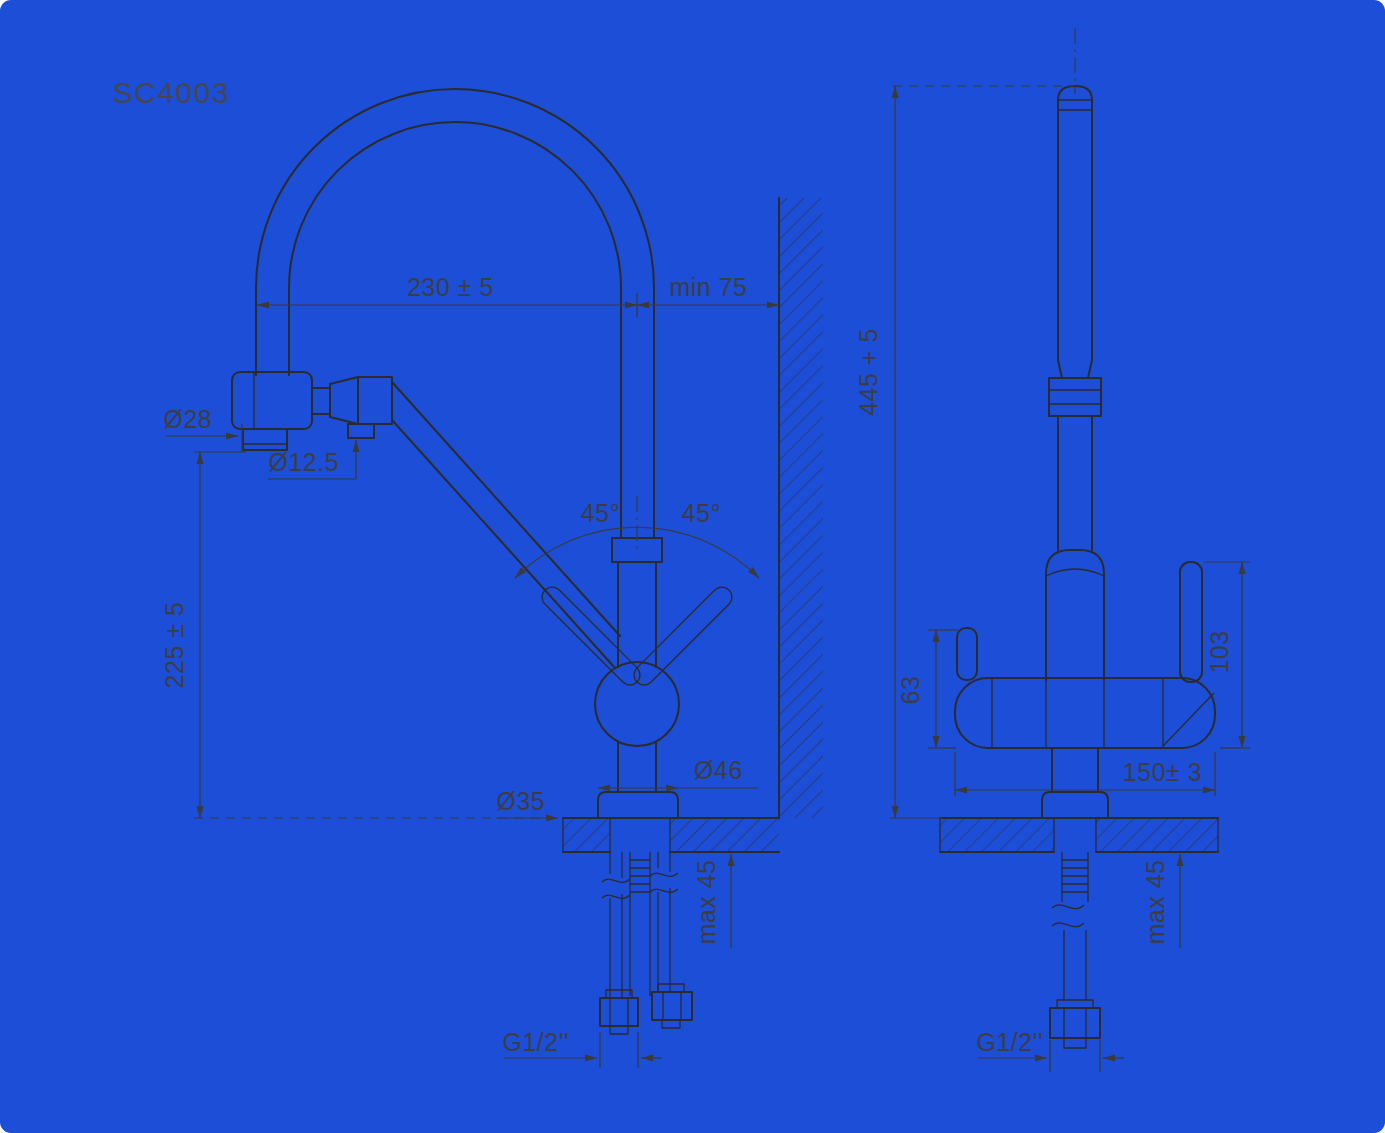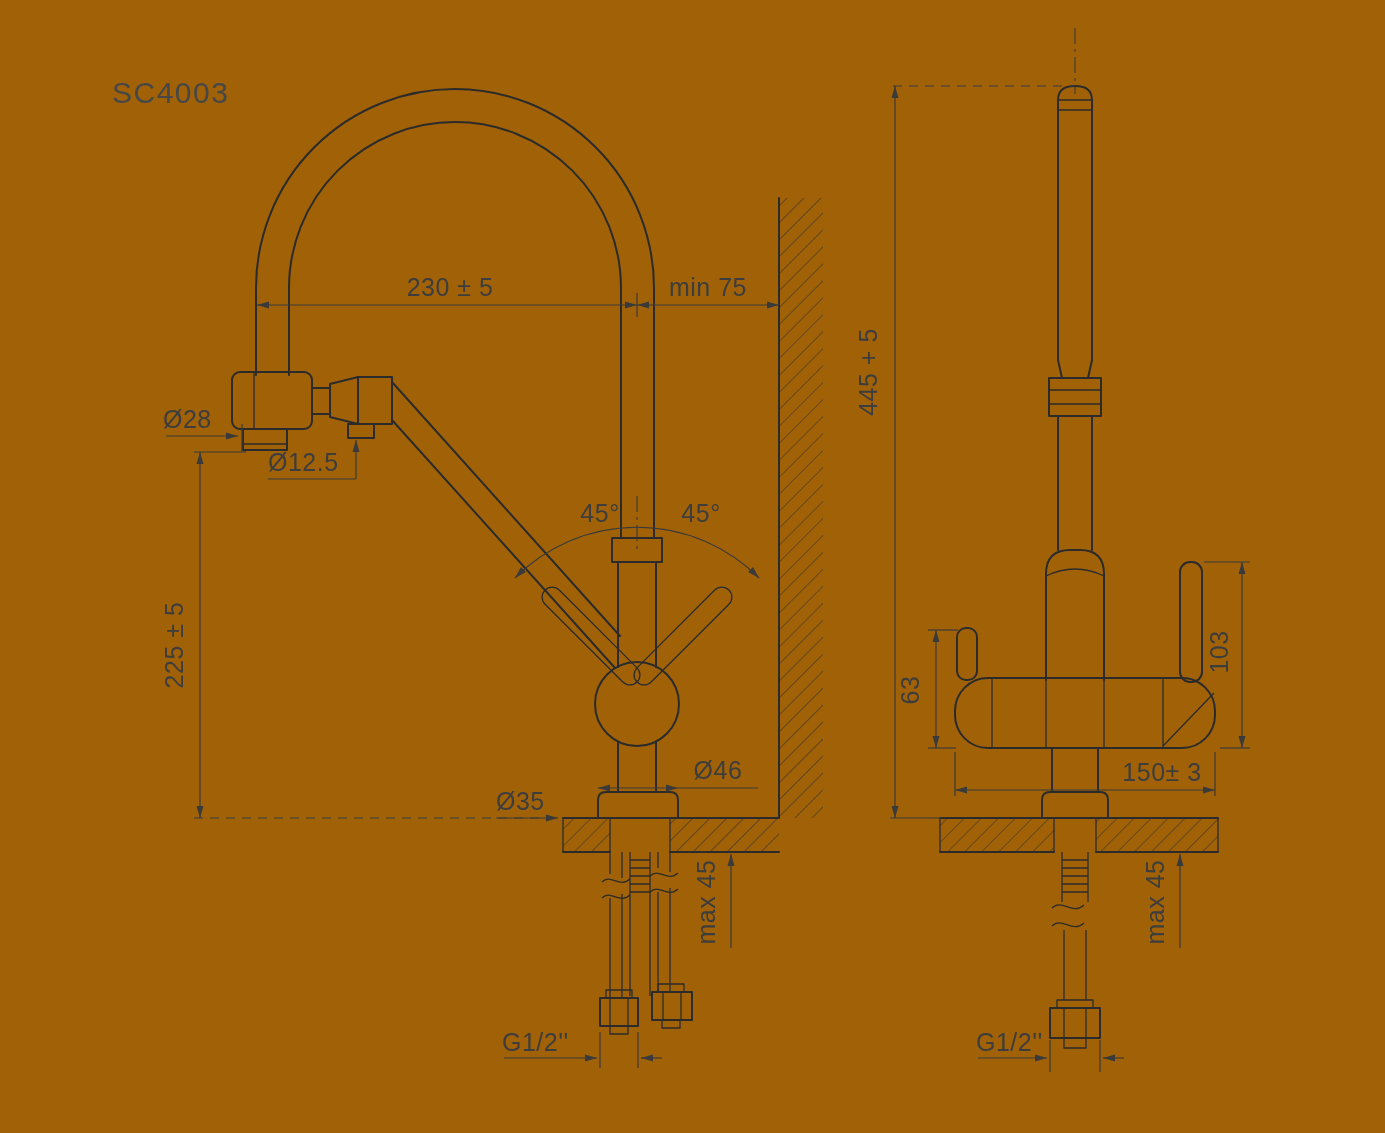--- a/index.html
+++ b/index.html
@@ -1,16 +1,16 @@
 <!DOCTYPE html>
 <html><head>
 <meta charset="utf-8">
 <style>
   html,body{margin:0;padding:0;background:#ffffff;}
-  .stage{position:relative;width:1385px;height:1133px;background:#a16207;overflow:hidden;}
+  .stage{position:relative;width:1385px;height:1133px;background:#1d4ed8;overflow:hidden;border-radius:11px;}
   svg{position:absolute;left:0;top:0;}
   svg text{font-family:"Liberation Sans", sans-serif;font-size:25px;fill:#3d3d3d;letter-spacing:0.5px;stroke:none;}
   svg text.model{font-size:30px;fill:#474747;letter-spacing:1.5px;}
   .obj{stroke:#2b2b2b;stroke-width:2;fill:none;stroke-linejoin:round;stroke-linecap:round;}
   .objthin{stroke:#2b2b2b;stroke-width:1.3;fill:none;stroke-linejoin:round;}
   .dim{stroke:#3a3a3a;stroke-width:1.2;fill:none;}
   .dimdash{stroke:#3a3a3a;stroke-width:1.2;fill:none;stroke-dasharray:9 7;}
   .cl{stroke:#3a3a3a;stroke-width:1.1;fill:none;stroke-dasharray:16 5 3 5;}
 </style>
 </head>

